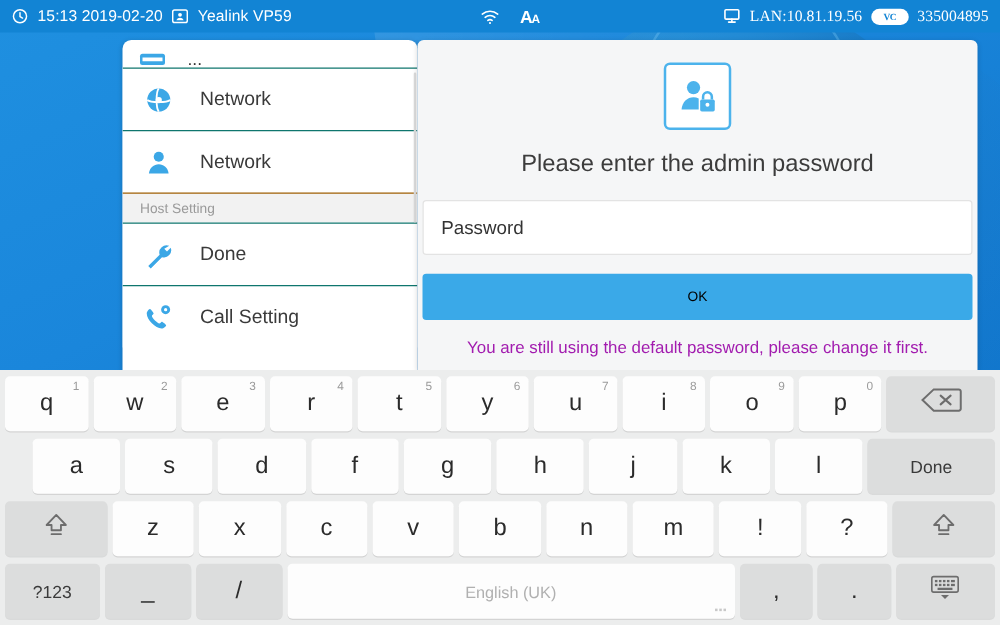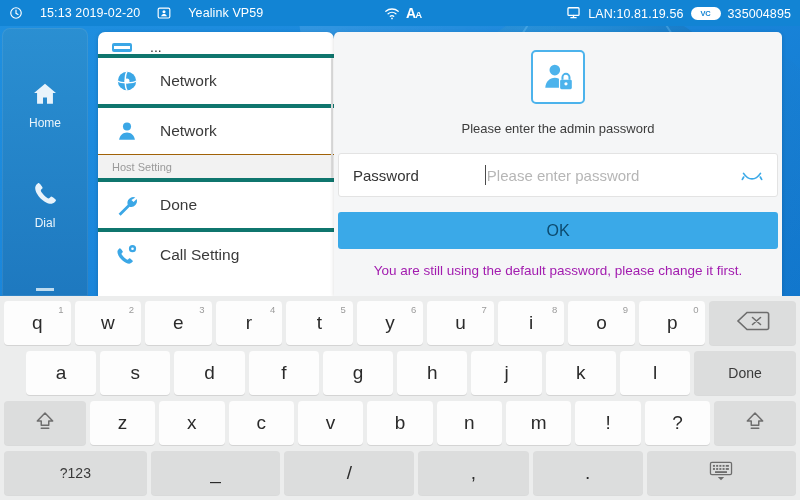--- a/index.html
+++ b/index.html
@@ -40,23 +40,23 @@
 
   
   #statusbar {
     position: absolute; left: 0; top: 0; width: 800px; height: 26px;
     background: #1284d4;
     display: flex; align-items: center;
     color: #ffffff; font-size: 12.5px;
     padding: 0 9px;
     z-index: 40;
   }
-  .sb-left { display: flex; align-items: center; gap: 17px; }
-  .sb-right { margin-left: auto; display: flex; align-items: flex-end; gap: 7px; }
-  .sb-mid { position: absolute; left: 384px; display: flex; align-items: center; gap: 6px; }
+  .sb-left { display: flex; align-items: center; gap: 7px; }
+  .sb-right { margin-left: auto; display: flex; align-items: center; gap: 7px; font-family: Liberation Serif, serif; }
+  .sb-mid { position: absolute; left: 384px; display: flex; align-items: center; gap: 16px; }
   .sb-text { line-height: 1; letter-spacing: .1px; }
   .sb-icon { display: inline-flex; align-items: center; }
   .vc-badge {
     display: inline-flex; align-items: center; justify-content: center;
     width: 30px; height: 13px; border-radius: 7px; background: #ffffff;
     color: #1284d4; font-size: 7.5px; font-weight: bold; letter-spacing: -.3px;
   }
   .aa-glyph { font-size: 14px; font-weight: bold; line-height: 1; letter-spacing: -1px; }
   .aa-glyph small { font-size: 9.5px; }
 
@@ -95,21 +95,21 @@
     position: relative; overflow: hidden;
   }
   .cut-icon::after {
     content: ""; position: absolute; left: 2px; top: 3px; width: 16px; height: 3px;
     background: #ffffff;
     box-shadow: none;
   }
   .cut-label { margin-left: 18px; color: #333; font-size: 14px; line-height: 9px; }
   .menu-item {
     height: 50px; display: flex; align-items: center; padding: 0 14px;
-    border-top: 4px solid #0f766e;
+    border-top: 1px solid #0f766e;
     background: #fff;
   }
   .menu-item .mi-icon { width: 30px; display: flex; justify-content: center; align-items: center; }
   .menu-item .mi-label { margin-left: 18px; font-size: 15.5px; color: #3a3a3a; }
   .menu-section {
     height: 24px; display: flex; align-items: center; padding-left: 14px;
     background: #f2f2f2; color: #9a9a9a; font-size: 11px;
     border-top: 1px solid #a16207;
   }
   .menu-scroll {
@@ -125,39 +125,39 @@
     z-index: 25;
     box-shadow: 0 1px 4px rgba(0,0,0,.15);
     display: flex; flex-direction: column; align-items: center;
     padding-top: 18px;
   }
   .lock-avatar {
     width: 54px; height: 54px; border: 2px solid #4cb3ec; border-radius: 5px;
     background: #ffffff; display: flex; align-items: center; justify-content: center;
   }
   .dlg-title {
-    margin-top: 17px; font-size: 13px; color: #3c3c3c;
+    margin-top: 17px; font-size: 19px; color: #3c3c3c;
   }
   .pw-row {
     margin-top: 17px; width: 440px; height: 44px; background: #ffffff;
     border: 1px solid #e3e3e3; border-radius: 3px;
-    display: flex; align-items: center; padding: 0 14px; gap: 36px;
+    display: flex; align-items: center; padding: 0 14px;
   }
   .pw-label { font-size: 15px; color: #333; }
   .pw-input-wrap {
     flex: 1; display: flex; align-items: center; margin-left: 30px; position: relative;
   }
   .pw-caret {
     width: 1px; height: 20px; background: #4a4a4a;
   }
   .pw-placeholder { font-size: 15px; color: #b6b6b6; margin-left: 1px; }
   .eye-btn { margin-left: auto; display: flex; align-items: center; }
   .ok-btn {
     margin-top: 15px; width: 440px; height: 37px; background: #3aa9e8;
-    border: none; border-radius: 3px; color: #0c4a6e; font-size: 16px;
+    border: none; border-radius: 3px; color: #000000; font-size: 11px;
     display: flex; align-items: center; justify-content: center;
     font-family: "Liberation Sans", sans-serif;
   }
   .hint {
     margin-top: 14px; font-size: 13.5px; color: #a21caf; text-align: center;
   }
 
   
   #keyboard {
     position: absolute; left: 0; top: 296px; width: 800px; height: 204px;
@@ -241,45 +241,20 @@
           <rect x="2.5" y="3" width="19" height="13" rx="1.6" fill="none" stroke="#fff" stroke-width="2.2"></rect>
           <path d="M12 16v3.5M7.5 20h9" stroke="#fff" stroke-width="2.2" stroke-linecap="round"></path>
         </svg>
       </span>
       <span class="sb-text">LAN:10.81.19.56</span>
       <span class="vc-badge">VC</span>
       <span class="sb-text">335004895</span>
     </div>
   </div>
 
-  <div id="sidebar">
-    <div class="side-item home">
-      <span>
-        <svg width="30" height="28" viewBox="0 0 24 24" fill="#e8f3fb">
-          <path d="M12 3.2 2.6 11.2h2.6v9.1h5.1v-5.4h3.4v5.4h5.1v-9.1h2.6z"></path>
-        </svg>
-      </span>
-      <span>Home</span>
-    </div>
-    <div class="side-item dial">
-      <span>
-        <svg width="28" height="28" viewBox="0 0 24 24" fill="#e8f3fb">
-          <path d="M6.6 2.6c-.9 0-3 2.2-3 4.2 0 5.6 8 13.6 13.6 13.6 2 0 4.2-2.1 4.2-3 0-.6-3.3-3.2-3.9-3.2-.7 0-1.5 1.6-2.3 1.6-1.6 0-6.8-5.2-6.8-6.8 0-.8 1.6-1.6 1.6-2.3 0-.6-2.6-4.1-3.4-4.1z"></path>
-        </svg>
-      </span>
-      <span>Dial</span>
-    </div>
-    <div class="side-item third">
-      <span>
-        <svg width="24" height="10" viewBox="0 0 24 10" fill="#cfe6f5">
-          <path d="M3 7h18v3H3z"></path>
-        </svg>
-      </span>
-    </div>
-  </div>
 
   <div id="menu-panel">
 
     <div class="menu-cut">
       <span class="cut-icon"></span>
       <span class="cut-label">...</span>
     </div>
 
     <div class="menu-item">
       <span class="mi-icon">
@@ -337,30 +312,20 @@
         <rect x="18" y="18.5" width="11" height="9" rx="1.3" fill="#4cb3ec"></rect>
         <path d="M20.2 18.5v-2.2a3.3 3.3 0 0 1 6.6 0v2.2" fill="none" stroke="#4cb3ec" stroke-width="1.9"></path>
         <circle cx="23.5" cy="22.4" r="1.5" fill="#fff"></circle>
       </svg>
     </div>
 
     <div class="dlg-title">Please enter the admin password</div>
 
     <div class="pw-row">
       <span class="pw-label">Password</span>
-      <span class="pw-input-wrap">
-        <span class="pw-caret"></span>
-        <span class="pw-placeholder">Please enter password</span>
-        <span class="eye-btn">
-          <svg width="22" height="13" viewBox="0 0 26 14" fill="none" stroke="#3aa9e8" stroke-width="2" stroke-linecap="round">
-            <path d="M3 4.5c3 4.4 7 6.6 10 6.6s7-2.2 10-6.6"></path>
-            <path d="M3.2 8.8 1.6 11.6M22.8 8.8l1.6 2.8"></path>
-          </svg>
-        </span>
-      </span>
     </div>
 
     <div class="ok-btn">OK</div>
 
     <div class="hint">You are still using the default password, please change it first.</div>
   </div>
 
   <div id="keyboard">
 
     <div class="kb-row">
@@ -496,20 +461,24 @@
     <div class="kb-row">
       <div class="key fn small sp-num">
           <span>?123</span>
         </div>
       <div class="key fn">
           <span>_</span>
         </div>
       <div class="key fn">
           <span>/</span>
         </div>
+      <div class="key space spacebar">
+        <span>English (UK)</span>
+        <span class="dots">▪▪▪</span>
+      </div>
       <div class="key fn punct">
           <span>,</span>
         </div>
       <div class="key fn punct">
           <span>.</span>
         </div>
       <div class="key fn kbhide">
         <span>
           <svg width="26" height="22" viewBox="0 0 28 24" fill="none" stroke="#6d6d6d" stroke-width="1.4">
             <rect x="2.5" y="2.5" width="23" height="13.5" rx="1.6"></rect>

